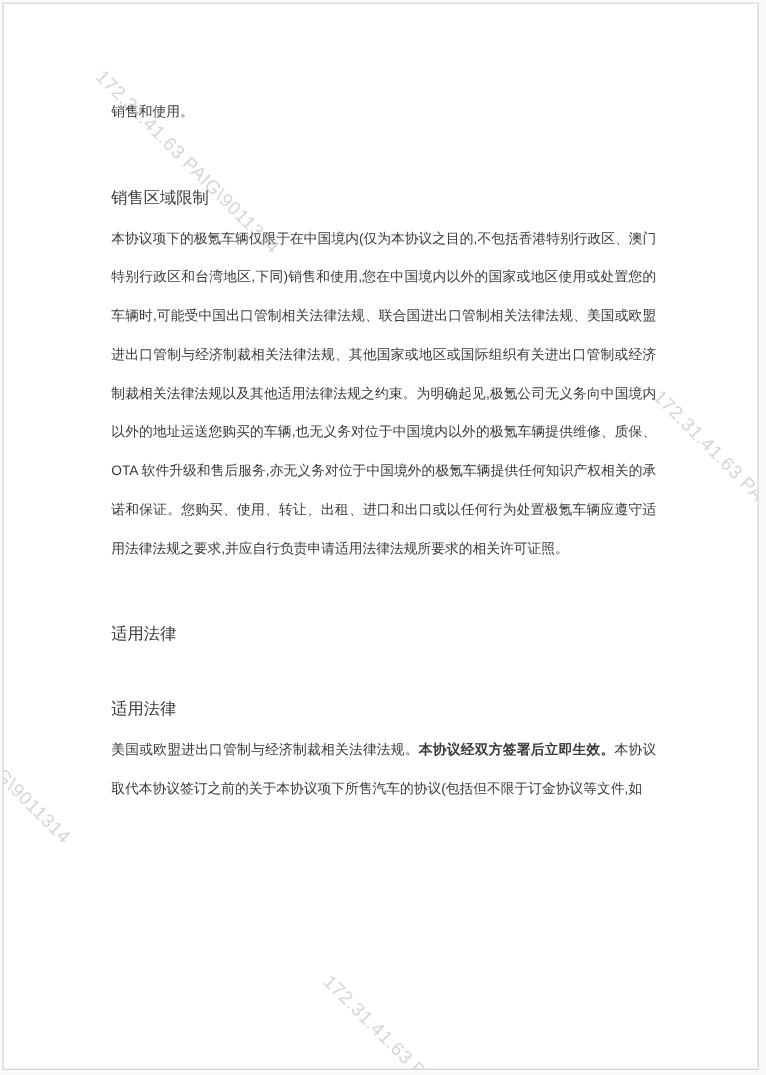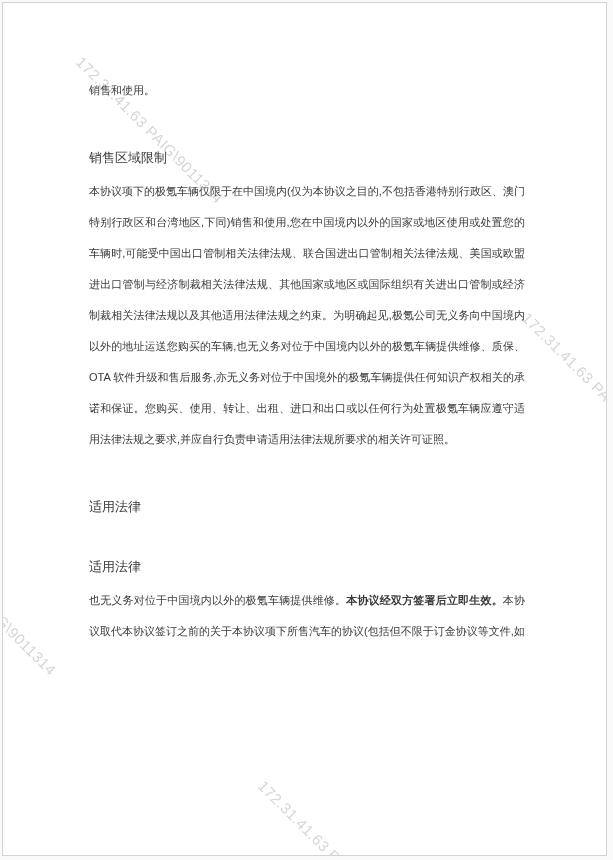--- a/index.html
+++ b/index.html
@@ -86,16 +86,16 @@
 
     <h3>销售区域限制</h3>
 
     <p><span>本协议项下的极氪车辆仅限于在中国境内(仅为本协议之目的,不包括香港特别行政区、澳门特别行政区和台湾地区,下同)销售和使用,您在中国境内以外的国家或地区使用或处置您的车辆时,可能受中国出口管制相关法律法规、联合国进出口管制相关法律法规、美国或欧盟进出口管制与经济制裁相关法律法规、其他国家或地区或国际组织有关进出口管制或经济制裁相关法律法规以及其他适用法律法规之约束。为明确起见,极氪公司无义务向中国境内以外的地址运送您购买的车辆,也无义务对位于中国境内以外的极氪车辆提供维修、质保、OTA 软件升级和售后服务,亦无义务对位于中国境外的极氪车辆提供任何知识产权相关的承诺和保证。您购买、使用、转让、出租、进口和出口或以任何行为处置极氪车辆应遵守适用法律法规之要求,并应自行负责申请适用法律法规所要求的相关许可证照。</span></p>
 
     <h3>适用法律</h3>
 
 
     <h3>适用法律</h3>
 
-    <p class="clip-2"><span>也无义务对位于中国境内以外的极氪车辆提供维修。</span><span class="run-bold">本协议经双方签署后立即生效。</span><span>本协议取代本协议签订之前的关于本协议项下所售汽车的协议(包括但不限于订金协议等文件,如</span></p>
+    <p class="clip-2"><span>美国或欧盟进出口管制与经济制裁相关法律法规。</span><span class="run-bold">本协议经双方签署后立即生效。</span><span>本协议取代本协议签订之前的关于本协议项下所售汽车的协议(包括但不限于订金协议等文件,如</span></p>
 
   </div>
 </div>
 
 </body></html>

